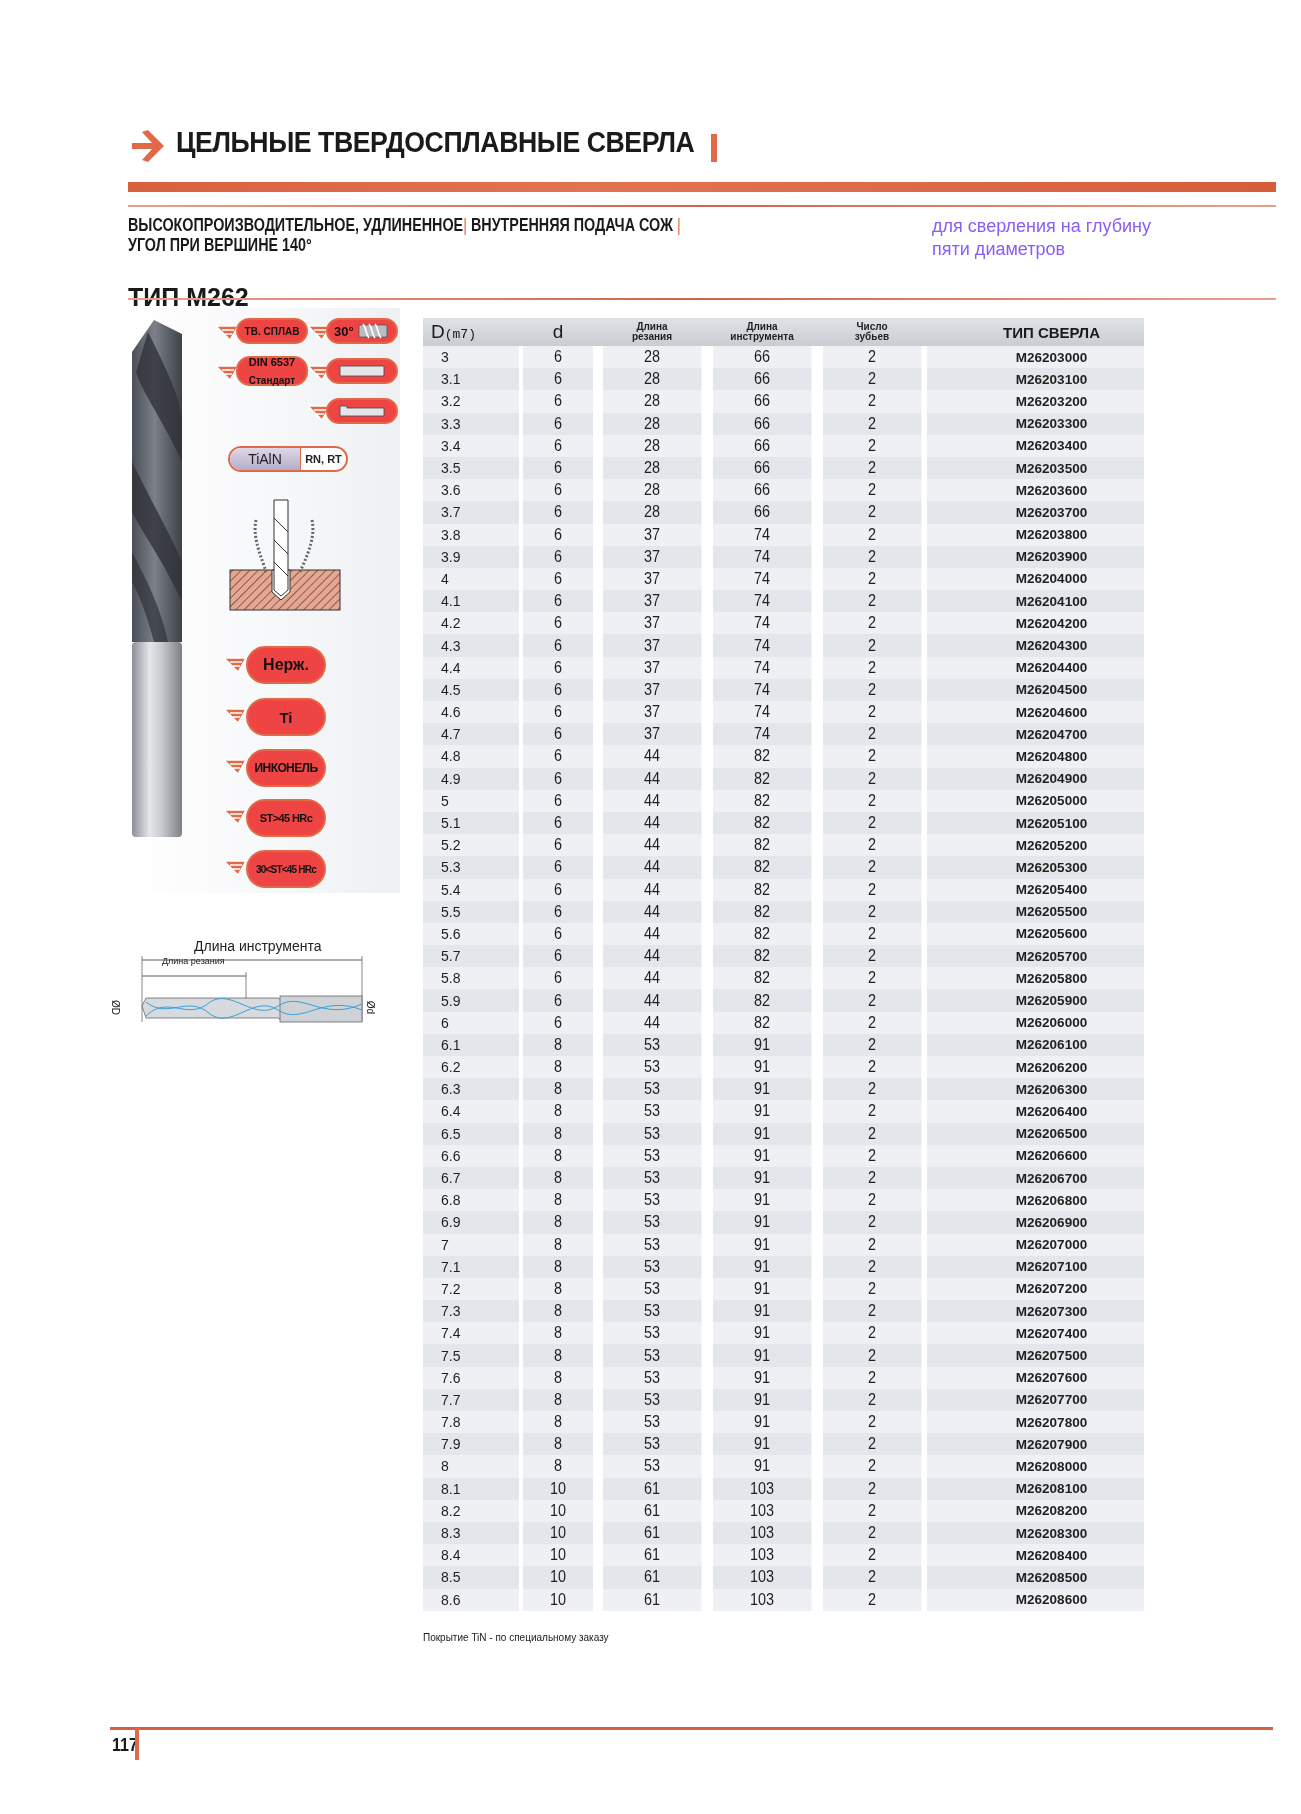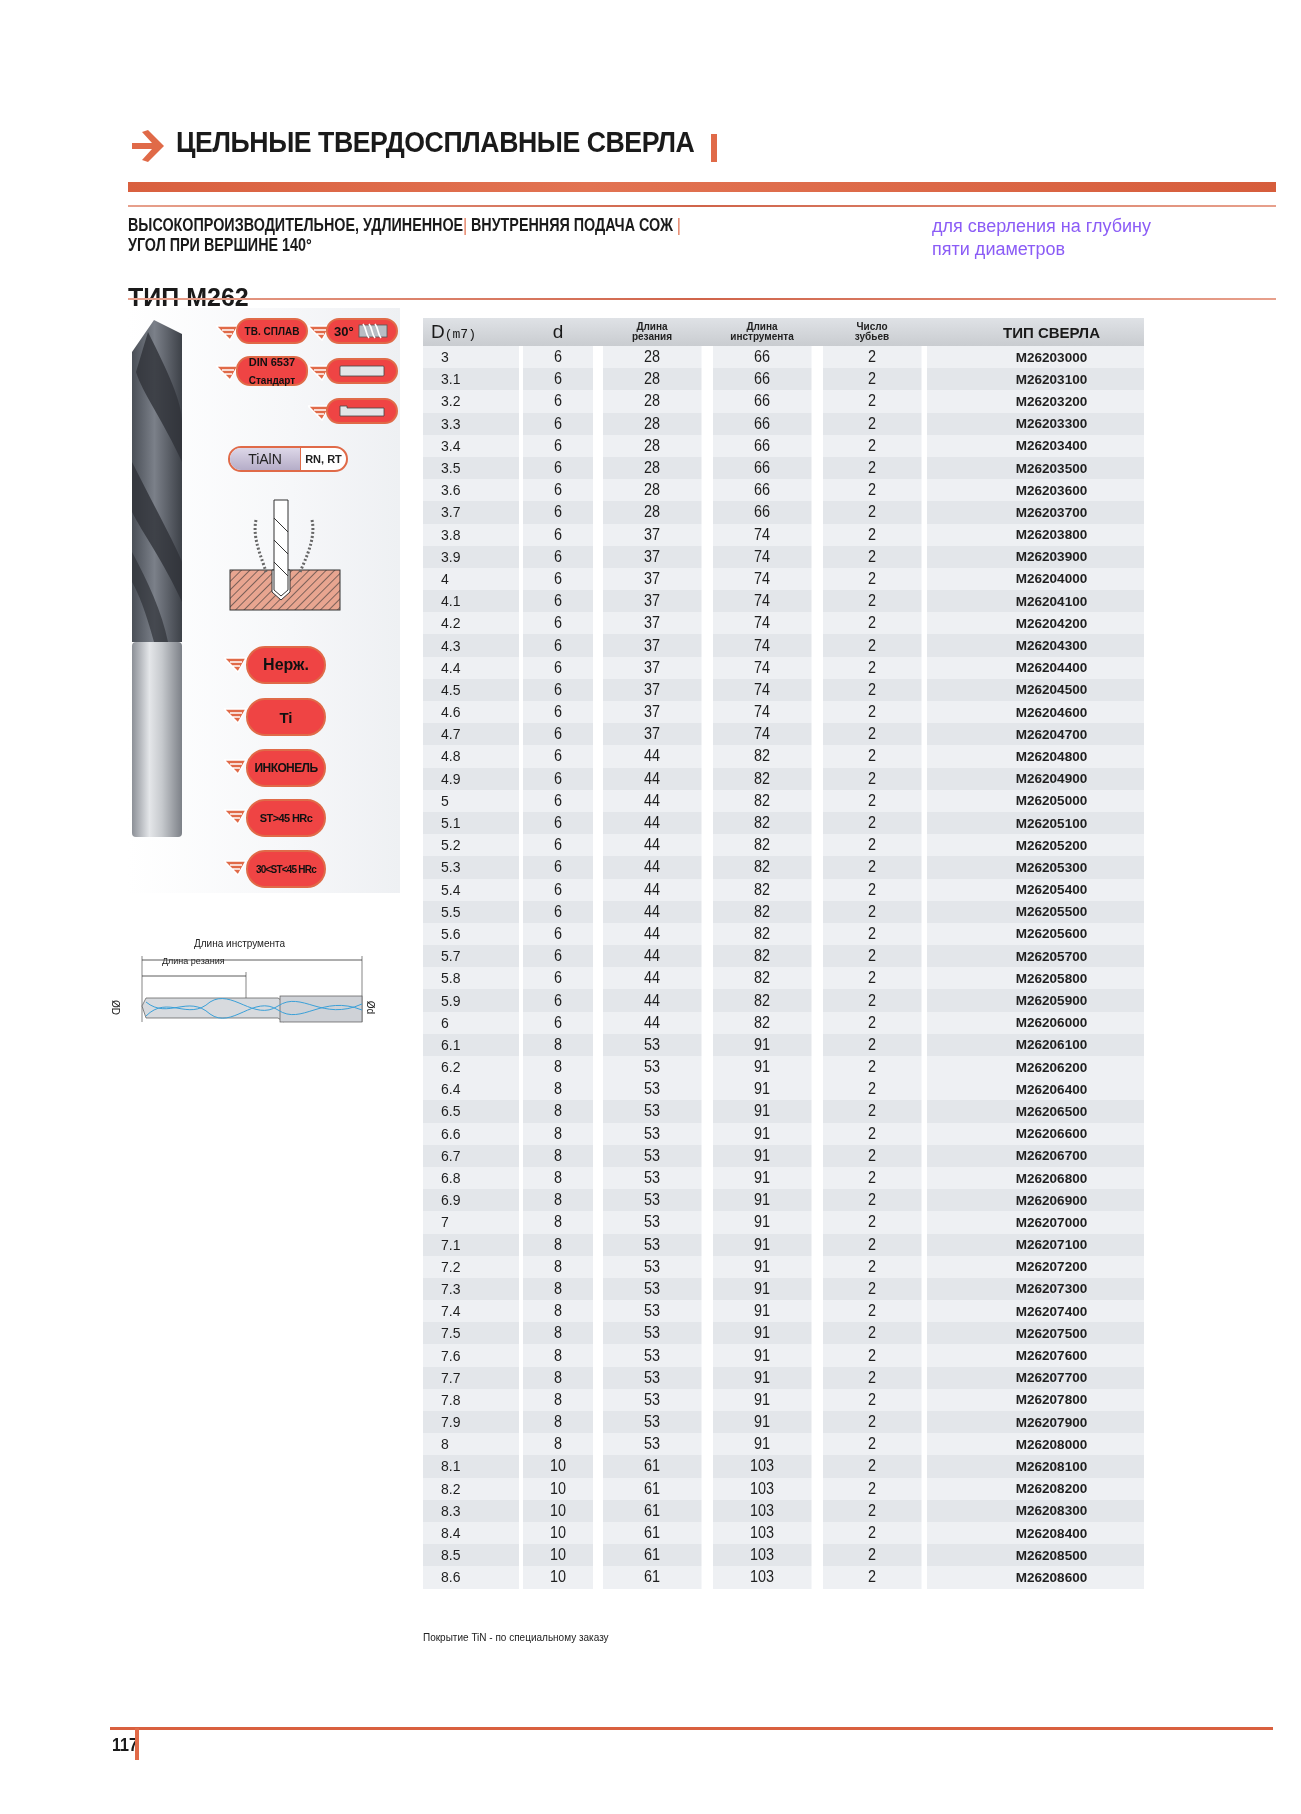--- a/index.html
+++ b/index.html
@@ -32,21 +32,21 @@
   .coating { position: absolute; left: 228px; top: 446px; width: 120px; height: 26px;
              border: 2px solid #e06a48; border-radius: 14px; overflow: hidden; display: flex;
              box-sizing: border-box; background: #fff; }
   .coating .c1 { flex: 0 0 70px; background: linear-gradient(180deg,#ddd7e8,#b5adc8); display:flex;
                  align-items:center; justify-content:center; font-size: 14px; color:#222;
                  border-right: 1px solid #e06a48; }
   .coating .c2 { flex: 1; display:flex; align-items:center; justify-content:center; font-size: 11px;
                  font-weight: bold; color:#222; }
 
   
-  .diag-label { position: absolute; font-size: 10px; color: #222; white-space: nowrap; }
+  .diag-label { position: absolute; font-size: 14px; color: #222; white-space: nowrap; }
 
   
   .table-wrap { left: 423px; top: 318px; width: 721px; }
   table { border-collapse: collapse; width: 721px; table-layout: fixed; }
   th { background: linear-gradient(180deg,#dfe2e6,#c9ccd0); height: 28px; font-weight: normal; padding: 0; }
   td { height: 22.2px; padding: 0; font-size: 16px; color: #1f1f1f; }
   tr.odd td { background: #e3e6ea; }
   tr.even td { background: #eef0f3; }
   .col-D { width: 88px; text-align: left; padding-left: 18px; font-size: 14px; }
   th.col-D { font-size: 19px; text-align: left; padding-left: 8px; }
@@ -497,20 +497,28 @@
           <td class="col-code">M26206100</td>
         </tr>
         <tr class="even">
           <td class="col-D">6.2</td>
           <td class="col-d big">8</td>
           <td class="col-lc big">53</td>
           <td class="col-lt big">91</td>
           <td class="col-z big">2</td>
           <td class="col-code">M26206200</td>
         </tr>
+        <tr class="odd">
+          <td class="col-D">6.3</td>
+          <td class="col-d big">8</td>
+          <td class="col-lc big">53</td>
+          <td class="col-lt big">91</td>
+          <td class="col-z big">2</td>
+          <td class="col-code">M26206300</td>
+        </tr>
         <tr class="even">
           <td class="col-D">6.4</td>
           <td class="col-d big">8</td>
           <td class="col-lc big">53</td>
           <td class="col-lt big">91</td>
           <td class="col-z big">2</td>
           <td class="col-code">M26206400</td>
         </tr>
         <tr class="odd">
           <td class="col-D">6.5</td>

